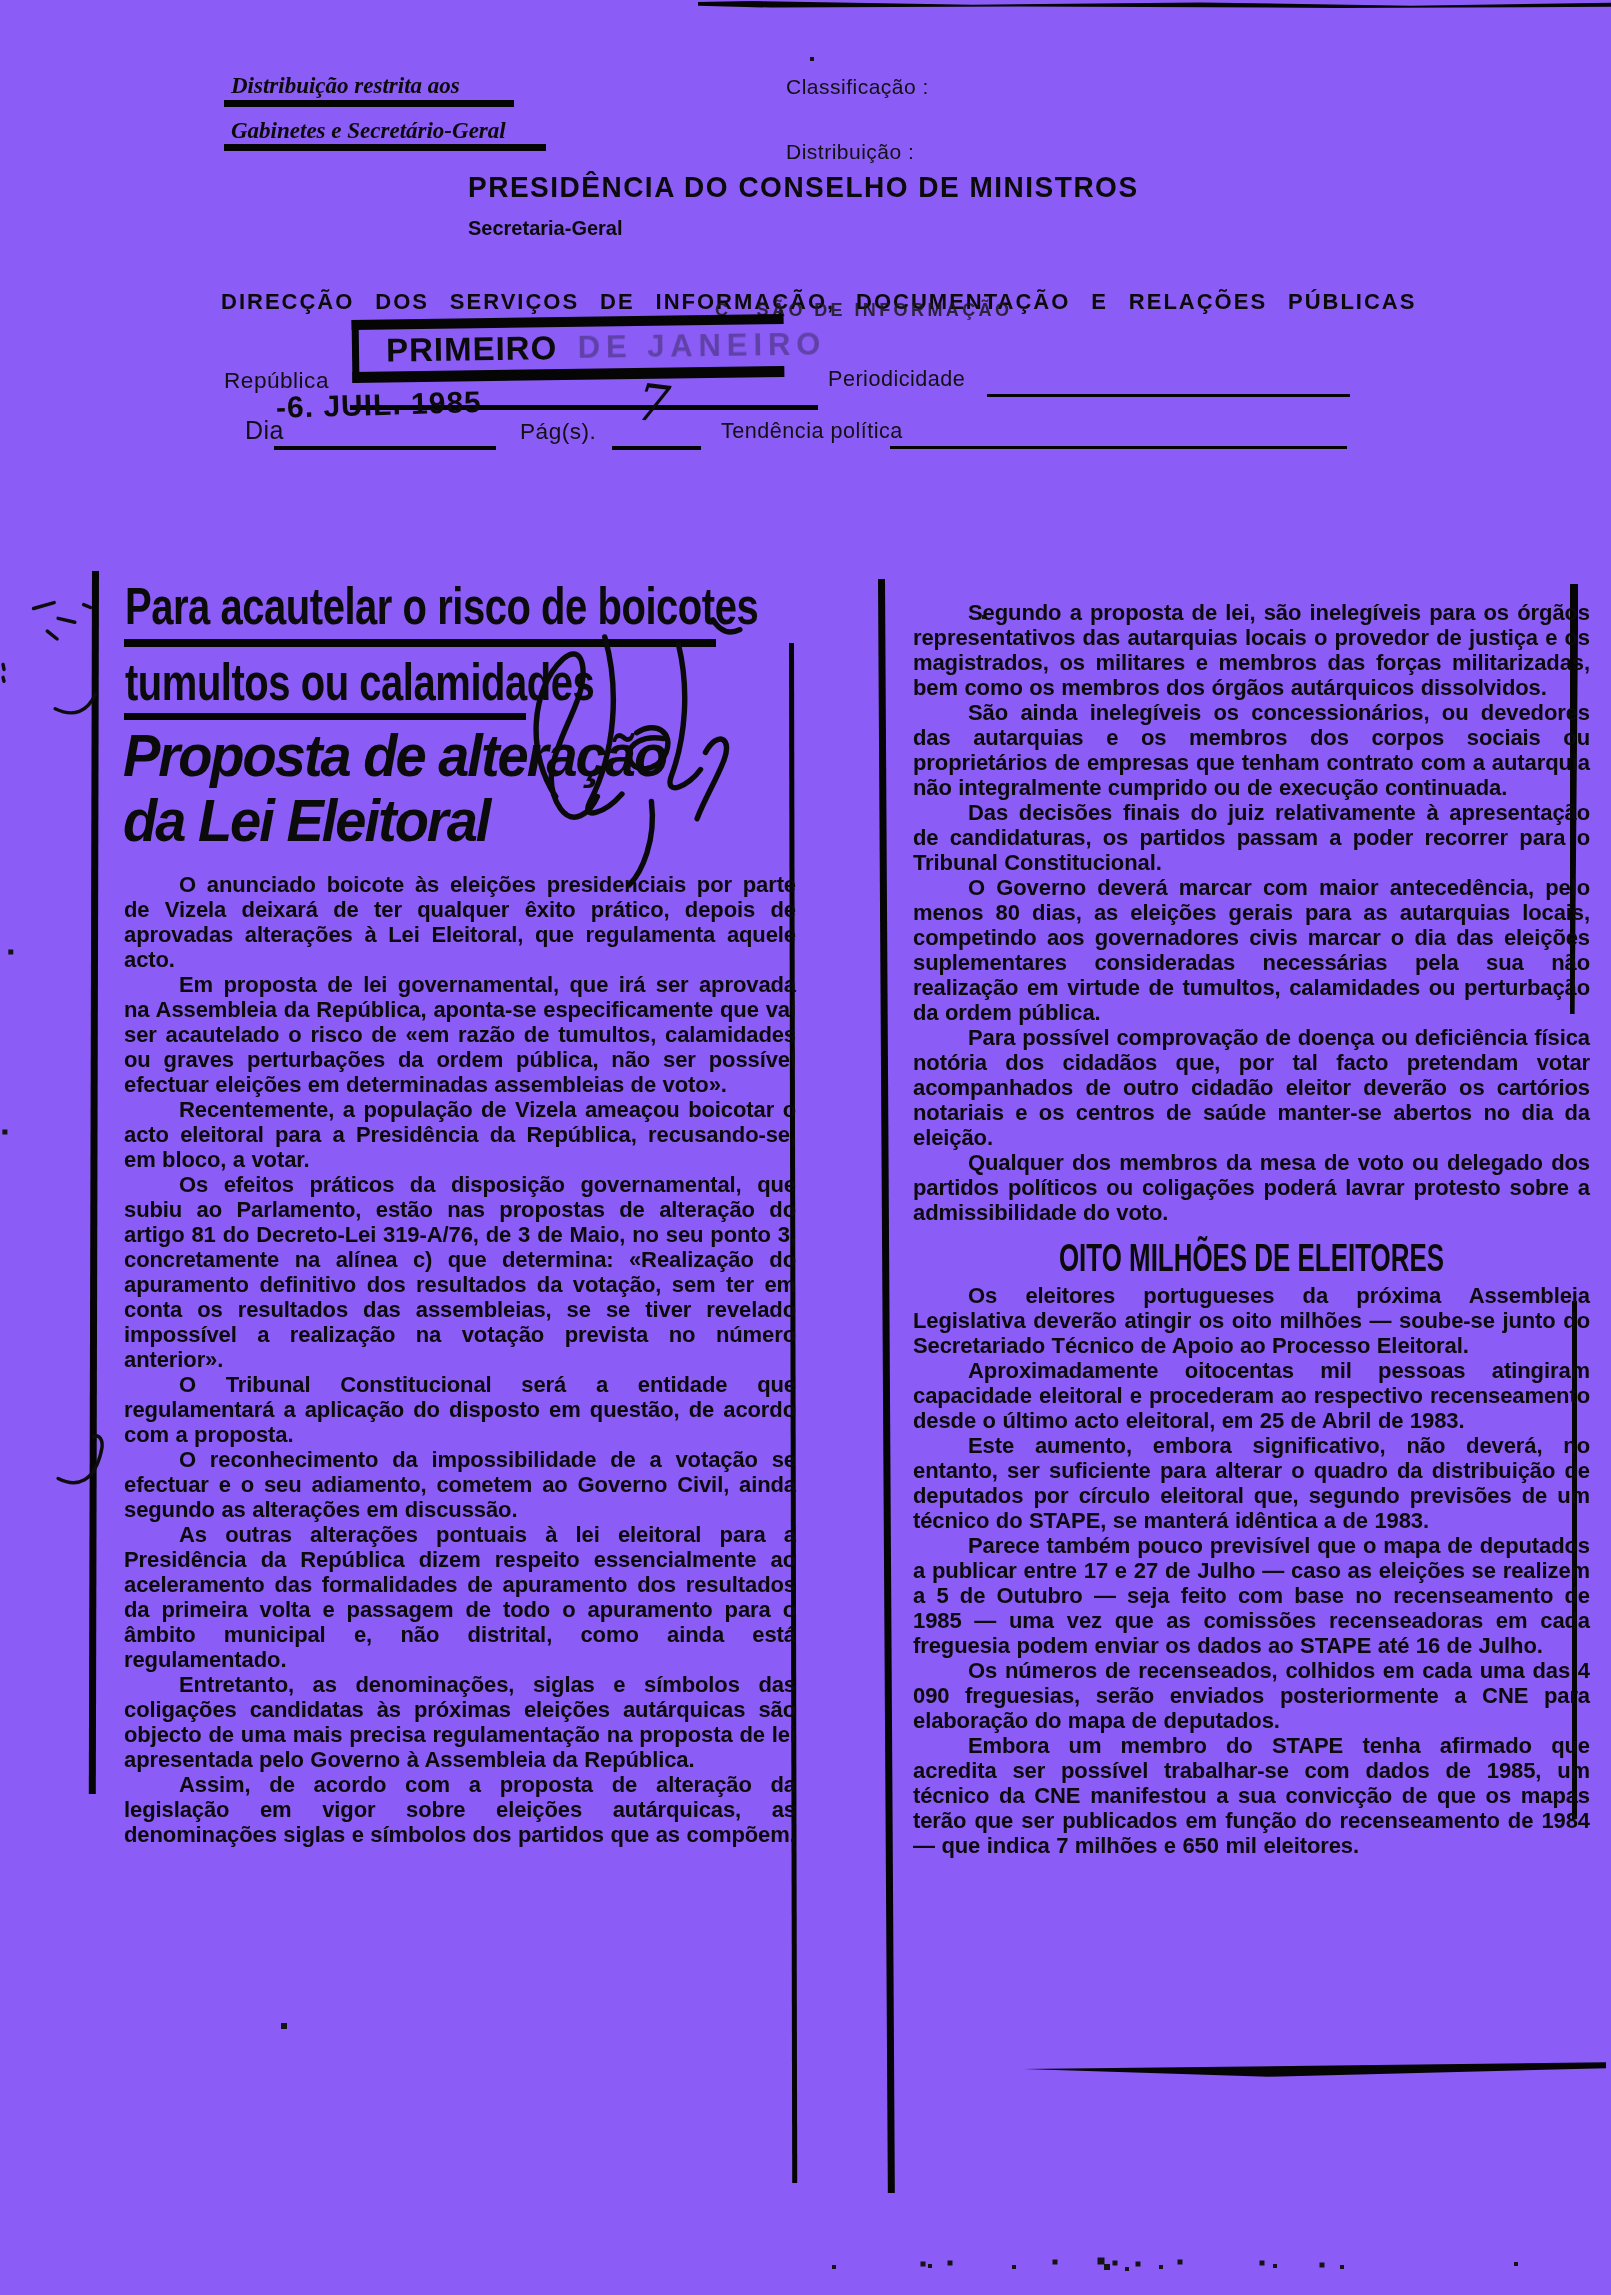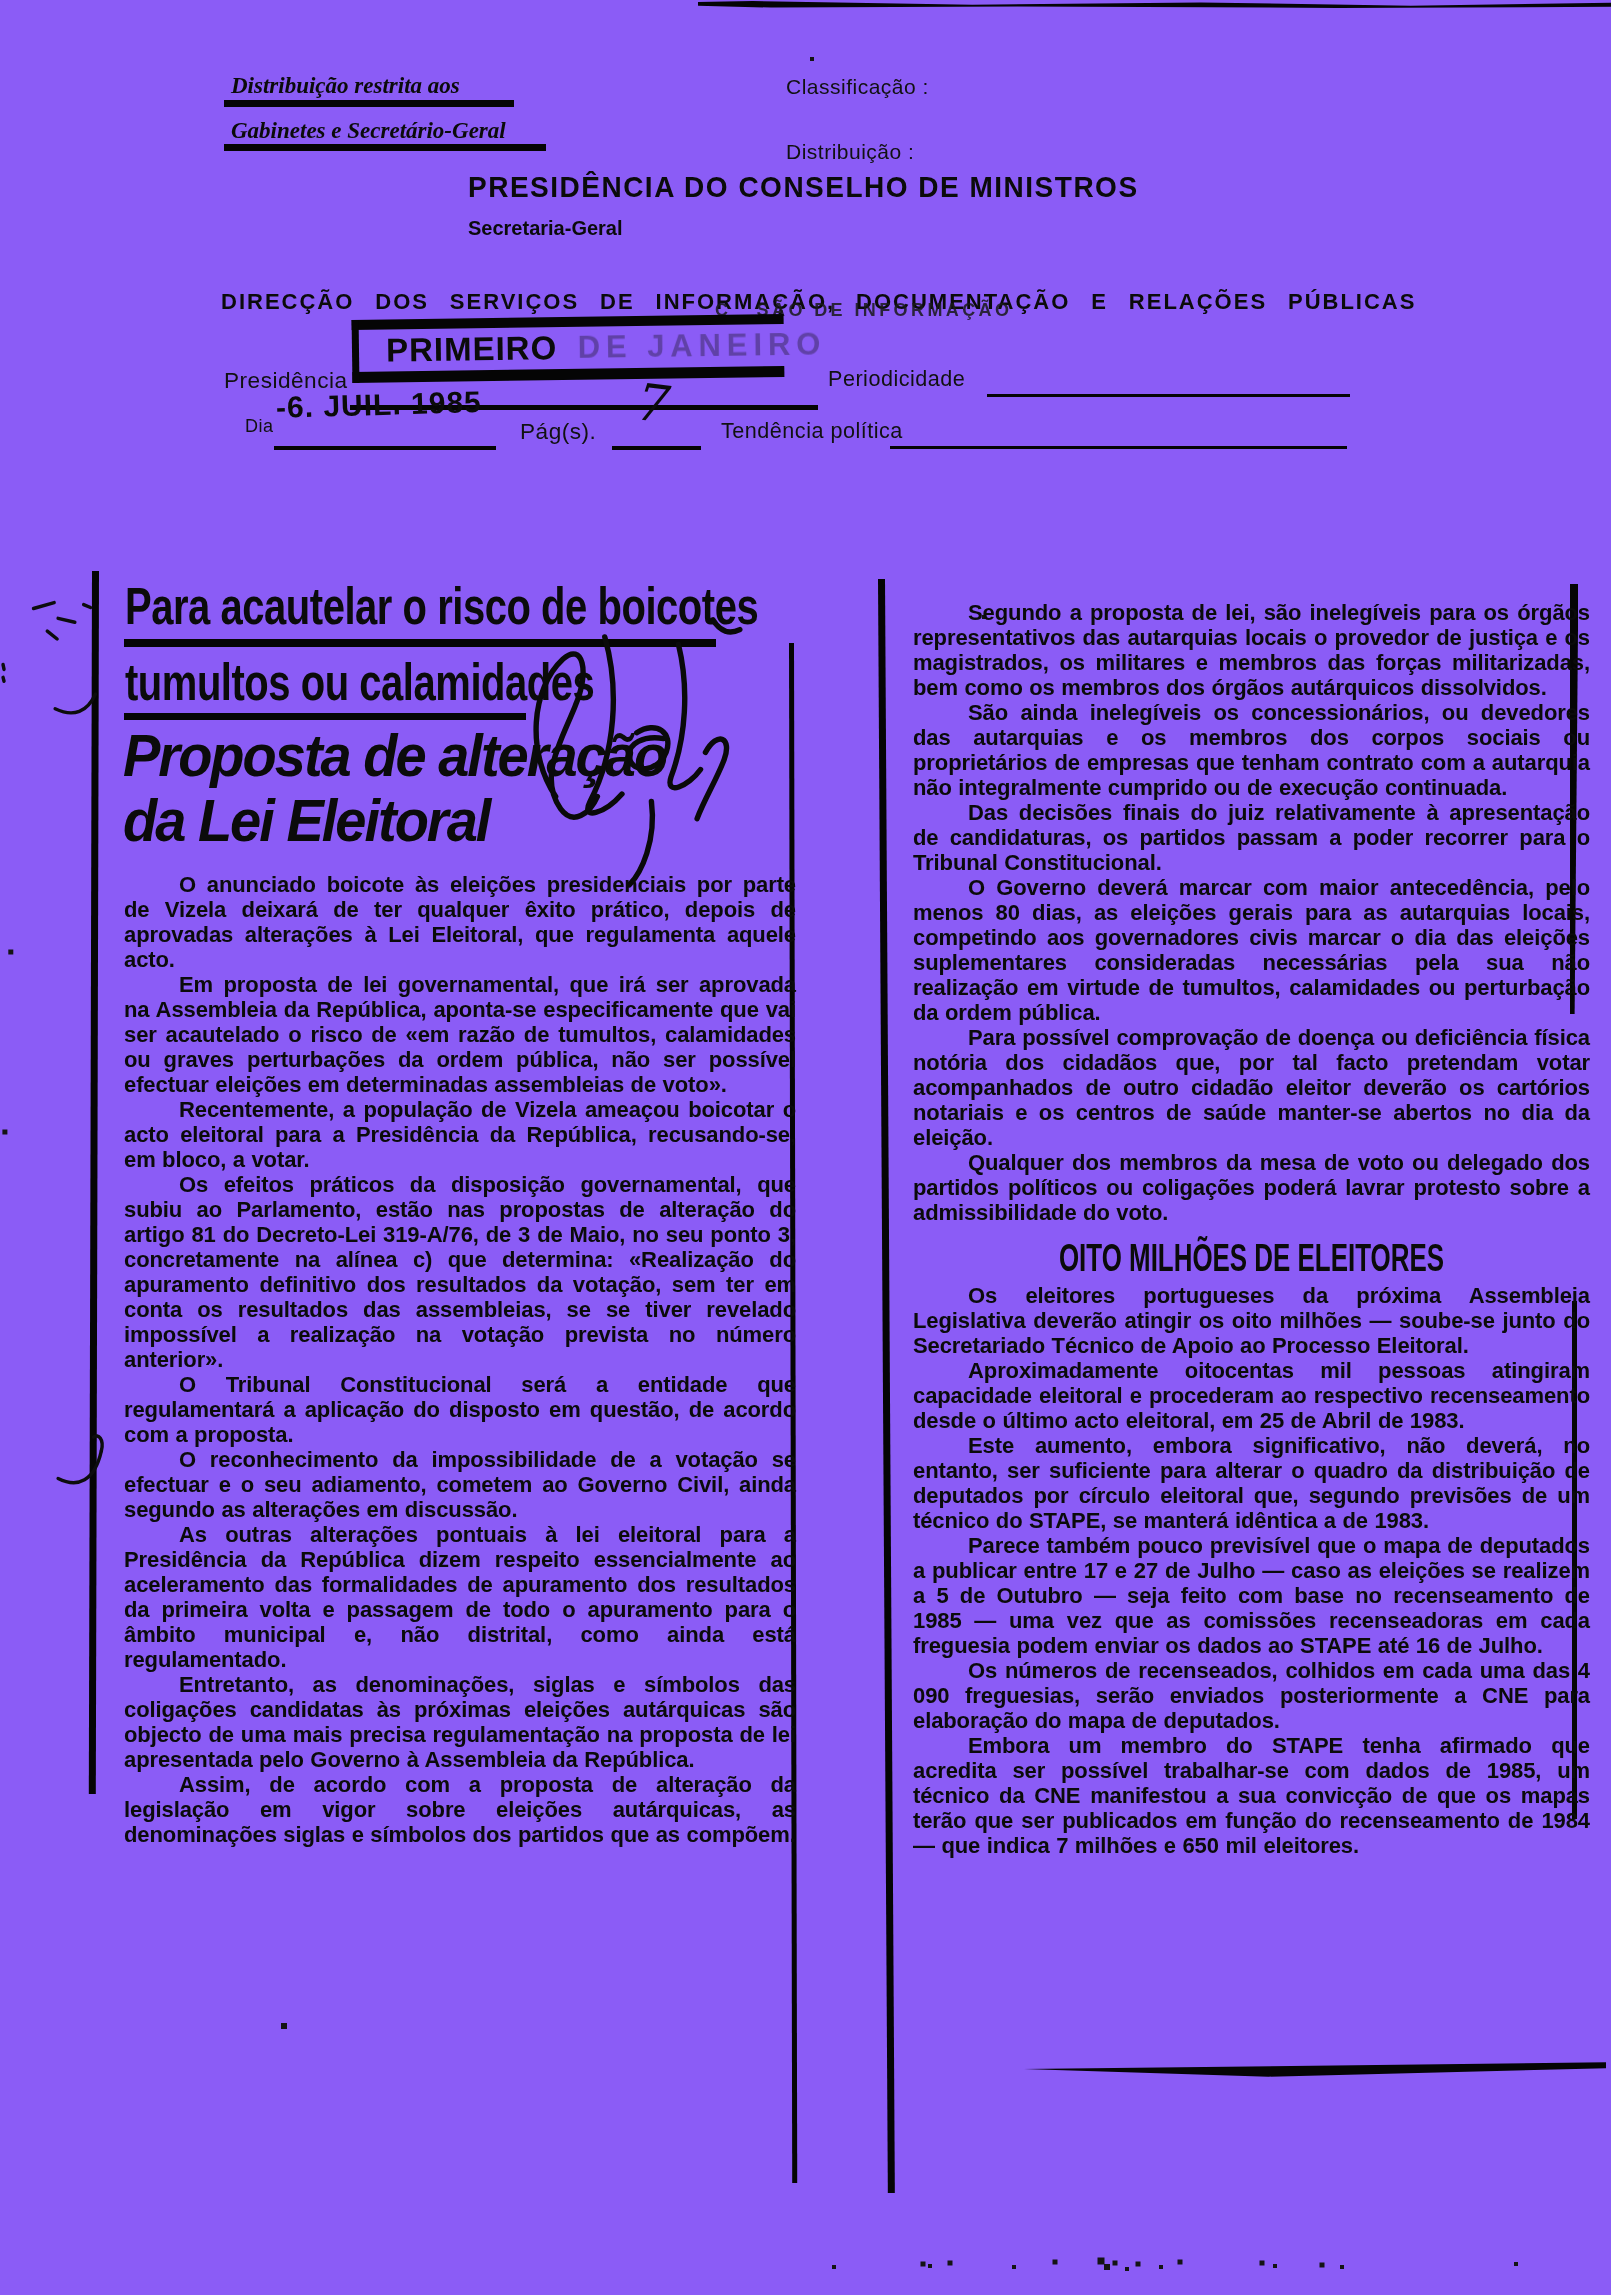--- a/index.html
+++ b/index.html
@@ -39,21 +39,21 @@
     transform:rotate(-0.8deg);display:flex;align-items:center;padding-left:27px;box-sizing:border-box;}
   .stamp-strong{font-size:33px;font-weight:bold;letter-spacing:1px;}
   .stamp-faded{font-size:31px;font-weight:bold;letter-spacing:5.9px;opacity:.33;margin-left:20.6px;filter:blur(0.7px);white-space:nowrap;}
 
   .pub-label{left:224px;top:368px;font-size:22.6px;white-space:nowrap;}
   .pub-line{left:350px;top:405px;width:468px;height:4.9px;}
   .per-label{left:828px;top:366px;font-size:21.6px;white-space:nowrap;}
   .per-line{left:987px;top:394px;width:363px;height:2.9px;}
 
   .date-stamp{left:276px;top:388px;font-size:30px;font-weight:bold;letter-spacing:1px;transform:rotate(-1.6deg);white-space:nowrap;}
-  .dia-label{left:245px;top:416px;font-size:18px;}
+  .dia-label{left:245px;top:416px;font-size:25px;}
   .dia-line{left:274px;top:446px;width:222px;height:4.4px;}
   .pags-label{left:520px;top:419px;font-size:22.6px;white-space:nowrap;}
   .pags-value{left:637px;top:374px;font-family:"DejaVu Serif",serif;font-style:italic;font-size:51px;transform:rotate(7deg);}
   .pags-line{left:612px;top:446px;width:89px;height:4.4px;}
   .tend-label{left:721px;top:418px;font-size:21.6px;white-space:nowrap;}
   .tend-line{left:890px;top:446px;width:457px;height:3.4px;}
 
   
   .rule-left-edge{left:92px;top:571px;width:7.4px;height:1223px;transform:rotate(0.15deg);transform-origin:top center;}
   .rule-col-left{left:789px;top:643px;width:4.9px;height:1540px;transform:rotate(-0.12deg);transform-origin:top center;}
@@ -112,21 +112,21 @@
   <div class="abs org-title">PRESIDÊNCIA DO CONSELHO DE MINISTROS</div>
   <div class="abs secretariat">Secretaria-Geral</div>
   <div class="abs directorate">DIRECÇÃO DOS SERVIÇOS DE INFORMAÇÃO, DOCUMENTAÇÃO E RELAÇÕES PÚBLICAS</div>
   <div class="abs division">C   SÃO DE INFORMAÇÃO</div>
 
   <div class="abs stamp-box">
     <span class="stamp-strong">PRIMEIRO</span>
     <span class="stamp-faded">DE JANEIRO</span>
   </div>
 
-  <div class="abs form-label pub-label">Presidência</div>
+  <div class="abs form-label pub-label">República</div>
   <div class="bar pub-line"></div>
   <div class="abs form-label per-label">Periodicidade</div>
   <div class="bar per-line"></div>
 
   <div class="abs date-stamp">-6. JUIL. 1985</div>
   <div class="abs form-label dia-label">Dia</div>
   <div class="bar dia-line"></div>
 
   <div class="abs form-label pags-label">Pág(s).</div>
   <div class="abs pags-value">7</div>

